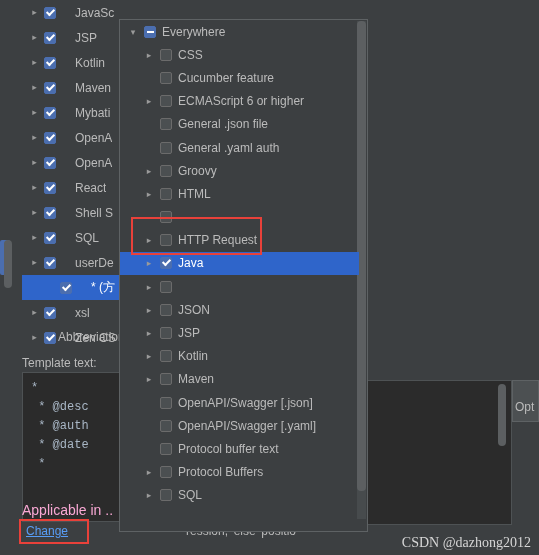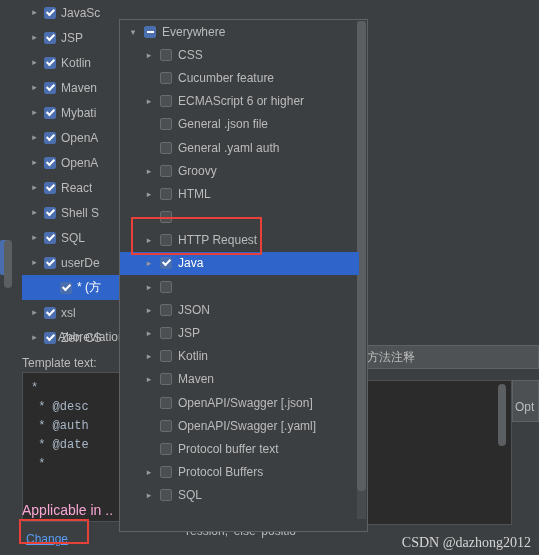--- a/index.html
+++ b/index.html
@@ -27,21 +27,21 @@
     display:flex;align-items:center;justify-content:center;
   }
   .cb{
     width:12px;height:12px;border:1px solid #6b6b6b;border-radius:2px;background:#4b4f51;
     flex:0 0 auto;display:flex;align-items:center;justify-content:center;box-sizing:border-box;
   }
   .cb.checked{background:#4b6eaf;border-color:#4b6eaf;}
   .cb.checked:after{content:"";width:3px;height:6px;border:solid #ffffff;border-width:0 2px 2px 0;transform:rotate(45deg) translate(-1px,-1px);}
   .cb.indet{background:#4b6eaf;border-color:#4b6eaf;}
   .cb.indet:after{content:"";width:7px;height:2px;background:#ffffff;}
-  .tree-label{white-space:nowrap;overflow:hidden;}
+  .tree-label{white-space:nowrap;overflow:hidden;margin-left:14px;}
 
   .row-selected{background:#2f65ca;color:#ffffff;}
 
   
   .left-scroll{position:absolute;left:4px;top:240px;width:8px;height:48px;background:#5c5f61;border-radius:4px;}
 
   
   .field-label{position:absolute;color:#bbbbbb;font-size:12px;}
 
   .tmpl-box{
@@ -63,21 +63,21 @@
   }
   .opt-label{position:absolute;left:515px;top:400px;color:#bbbbbb;font-size:12px;}
 
   .editor-dark{
     position:absolute;left:360px;top:380px;width:152px;height:145px;background:#2b2b2b;border:1px solid #4e5254;box-sizing:border-box;
   }
   .editor-scroll{position:absolute;left:498px;top:384px;width:8px;height:62px;background:#5c5f61;border-radius:4px;}
 
   .bottom-text{position:absolute;left:186px;top:524px;color:#bbbbbb;font-size:12px;white-space:nowrap;}
   .applicable-line{position:absolute;left:22px;top:502px;color:#f9a8d4;font-size:14px;white-space:nowrap;}
-  .change-link{position:absolute;left:26px;top:524px;color:#589df6;font-size:12px;text-decoration:underline;cursor:pointer;margin-top:8px;}
+  .change-link{position:absolute;left:26px;top:524px;color:#589df6;font-size:12px;text-decoration:underline;cursor:pointer;}
   .red-box{position:absolute;border:2px solid #e8413a;box-sizing:border-box;pointer-events:none;}
 
   .watermark{
     position:absolute;right:8px;bottom:4px;color:#d6d6d6;font-size:14px;
     font-family:Liberation Serif, serif;
   }
 
   
   .popup{
     position:absolute;left:119px;top:19px;width:249px;height:513px;
@@ -185,23 +185,20 @@
 
   <div class="tmpl-box">
     <div class="l">*</div>
     <div class="l"> * @desc</div>
     <div class="l"> * @auth</div>
     <div class="l"> * @date</div>
     <div class="l"> *</div>
   </div>
 
   <div class="right-panel"></div>
-  <div class="right-tab">
-    <span>方法注释</span>
-  </div>
   <div class="editor-dark"></div>
   <div class="editor-scroll"></div>
   <div class="opt-box"></div>
   <div class="opt-label">Opt</div>
 
   <div class="applicable-line">Applicable in ..</div>
   <div class="change-link">Change</div>
   <div class="bottom-text">ression, 'else' positio</div>
 
   <div class="popup">

